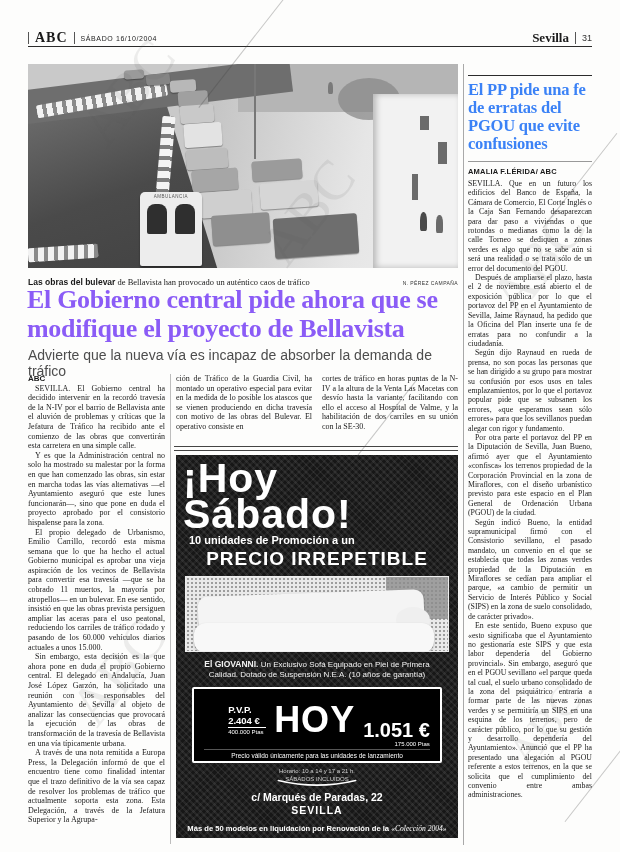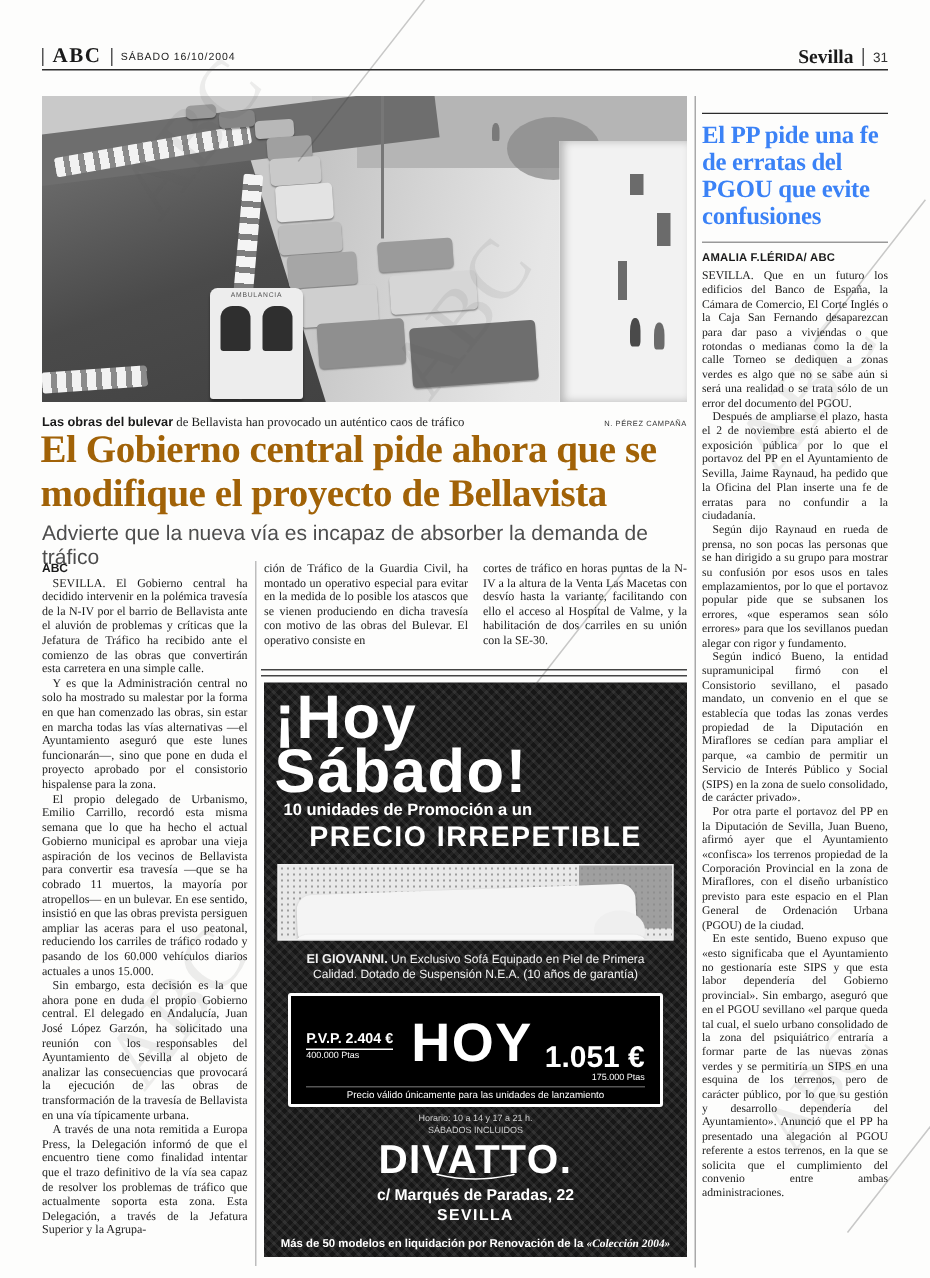--- a/index.html
+++ b/index.html
@@ -40,21 +40,21 @@
   .amb{left:112px;top:128px;width:62px;height:74px;background:#ededed;border-radius:5px 5px 2px 2px;box-shadow:0 2px 2px rgba(0,0,0,.4);}
   .amb .win{top:12px;width:20px;height:30px;background:#2f2f2f;border-radius:8px 8px 2px 2px;}
   .amb .lbl{top:2px;left:0;width:62px;text-align:center;font-size:4.5px;color:#555;font-family:"Liberation Sans",sans-serif;letter-spacing:.5px;}
 
   .cap-row{left:28px;top:271px;width:430px;display:flex;justify-content:space-between;align-items:baseline;}
   .cap-bold{font-family:"Liberation Sans",sans-serif;font-weight:bold;font-size:8.5px;}
   .cap-rest{font-size:8.5px;}
   .credit{font-family:"Liberation Sans",sans-serif;font-size:5px;letter-spacing:.4px;color:#333;}
 
   
-  .headline{left:27px;top:285px;width:436px;font-weight:bold;font-size:26px;line-height:29px;letter-spacing:-.3px;color:#a16207;}
+  .headline{left:27px;top:285px;width:436px;font-weight:bold;font-size:26px;line-height:29px;letter-spacing:-.3px;color:#8b5cf6;}
   .subhead{left:28px;top:347px;width:434px;font-family:"Liberation Sans",sans-serif;font-size:14px;color:#4d4d4d;}
   .bodycol{font-size:8px;line-height:9.6px;text-align:justify;overflow:hidden;}
   .bodycol p{margin:0;}
   .bodycol p + p{text-indent:7px;}
   .srcline{font-family:"Liberation Sans",sans-serif;font-weight:bold;font-size:8px;margin:0 0 1px 0;}
   .col1{left:28px;top:374px;width:137px;height:472px;}
   .col2{left:176px;top:374px;width:136px;height:72px;}
   .col3{left:322px;top:374px;width:136px;height:90px;}
   .colrule{left:170px;top:374px;width:1px;height:470px;background:#bdbdbd;}
   .dblrule{left:174px;top:446px;width:284px;height:3px;border-top:1px solid #444;border-bottom:1px solid #444;}
@@ -83,35 +83,35 @@
         background-color:#e9e9e9;background-image:radial-gradient(#9d9d9d 1px,transparent 1px);background-size:4px 4px;overflow:hidden;}
   .sofa .corner{position:absolute;right:-8px;top:-8px;width:70px;height:50px;background:#8c8c8c;border-radius:0 0 0 60%;opacity:.8;}
   .sofa .back{position:absolute;left:12px;top:16px;width:226px;height:34px;background:#f4f4f4;border-radius:10px;transform:rotate(-2deg);box-shadow:0 1px 2px rgba(0,0,0,.25);}
   .sofa .seat{position:absolute;left:8px;top:46px;width:240px;height:30px;background:#f8f8f8;border-radius:12px;box-shadow:0 1px 2px rgba(0,0,0,.3);}
   .sofa .base{position:absolute;left:22px;top:84px;width:218px;height:3px;background:#1d1d1d;transform:rotate(-1.5deg);}
   .sofa .arm{position:absolute;right:18px;top:30px;width:34px;height:26px;background:#efefef;border-radius:50%;}
   .ad-product{font-family:"Liberation Sans",sans-serif;font-size:8px;line-height:10px;text-align:center;margin-top:7px;width:95%;color:#f2f2f2;}
   .ad-product b{font-size:8.5px;}
   .pricebox{width:250px;margin-top:7px;border:2px solid #fff;background:#000;border-radius:2px;
             display:grid;grid-template-columns:62px auto auto;align-items:center;justify-content:center;column-gap:8px;padding:3px 4px 2px 4px;box-sizing:border-box;}
-  .pvp{font-family:"Liberation Sans",sans-serif;text-align:left;}
+  .pvp{font-family:"Liberation Sans",sans-serif;text-align:left;margin-left:24px;}
   .pvp .old{font-weight:bold;font-size:9.5px;border-bottom:1px solid #fff;display:inline-block;padding-bottom:1px;}
   .pvp .oldp{font-size:6px;margin-top:1px;}
   .hoy{font-family:"Liberation Sans",sans-serif;font-weight:bold;font-size:36px;line-height:34px;letter-spacing:1px;}
   .newp{font-family:"Liberation Sans",sans-serif;text-align:right;margin-top:28px;}
   .newp .eur{font-weight:bold;font-size:20px;line-height:20px;}
   .newp .ptas{font-size:6px;margin-top:1px;}
   .validity{grid-column:1 / 4;text-align:center;font-family:"Liberation Sans",sans-serif;font-size:6.5px;margin-top:2px;border-top:1px solid #555;padding-top:2px;}
   .sched{font-family:"Liberation Sans",sans-serif;font-size:6px;line-height:7.5px;color:#cfcfcf;text-align:center;margin-top:5px;}
   .divatto{font-family:"Liberation Sans",sans-serif;font-weight:bold;font-size:27px;letter-spacing:1px;line-height:26px;margin-top:2px;}
   .swoosh{margin-top:-4px;}
   .ad-addr{font-family:"Liberation Sans",sans-serif;font-weight:bold;font-size:10.5px;margin-top:3px;}
   .ad-city{font-family:"Liberation Sans",sans-serif;font-weight:bold;font-size:10.5px;letter-spacing:1px;margin-top:1px;}
   .ad-footer{font-family:"Liberation Sans",sans-serif;font-weight:bold;font-size:7.6px;margin-top:8px;white-space:nowrap;}
-  .ad-footer i{font-family:"Liberation Serif",serif;font-weight:bold;}
+  .ad-footer i{font-family:"Liberation Serif",serif;font-weight:normal;}
 
   
   .ghost{position:absolute;font-family:"Liberation Serif",serif;font-size:56px;color:rgba(90,90,90,.10);transform:rotate(-52deg);pointer-events:none;}
   .scratch{position:absolute;height:1px;background:rgba(60,60,60,.28);transform:rotate(-52deg);pointer-events:none;}
 </style>
 </head>
 <body>
 
 <div class="abs mast-left">
   <span class="mast-bar"></span>
@@ -166,21 +166,21 @@
 <div class="abs cap-row">
   <span><span class="cap-bold">Las obras del bulevar</span><span class="cap-rest"> de Bellavista han provocado un auténtico caos de tráfico</span></span>
   <span class="credit">N. PÉREZ CAMPAÑA</span>
 </div>
 
 <h1 class="abs headline serif" style="margin:0;">El Gobierno central pide ahora que se modifique el proyecto de Bellavista</h1>
 <div class="abs subhead">Advierte que la nueva vía es incapaz de absorber la demanda de tráfico</div>
 
 <div class="abs bodycol col1">
   <p class="srcline">ABC</p>
-  <p>SEVILLA. El Gobierno central ha decidido intervenir en la polémica travesía de la N-IV por el barrio de Bellavista ante el aluvión de problemas y críticas que la Jefatura de Tráfico ha recibido ante el comienzo de las obras que convertirán esta carretera en una simple calle.</p>
+  <p>SEVILLA. El Gobierno central ha decidido intervenir en la recordó travesía de la N-IV por el barrio de Bellavista ante el aluvión de problemas y críticas que la Jefatura de Tráfico ha recibido ante el comienzo de las obras que convertirán esta carretera en una simple calle.</p>
   <p>Y es que la Administración central no solo ha mostrado su malestar por la forma en que han comenzado las obras, sin estar en marcha todas las vías alternativas —el Ayuntamiento aseguró que este lunes funcionarán—, sino que pone en duda el proyecto aprobado por el consistorio hispalense para la zona.</p>
   <p>El propio delegado de Urbanismo, Emilio Carrillo, recordó esta misma semana que lo que ha hecho el actual Gobierno municipal es aprobar una vieja aspiración de los vecinos de Bellavista para convertir esa travesía —que se ha cobrado 11 muertos, la mayoría por atropellos— en un bulevar. En ese sentido, insistió en que las obras prevista persiguen ampliar las aceras para el uso peatonal, reduciendo los carriles de tráfico rodado y pasando de los 60.000 vehículos diarios actuales a unos 15.000.</p>
   <p>Sin embargo, esta decisión es la que ahora pone en duda el propio Gobierno central. El delegado en Andalucía, Juan José López Garzón, ha solicitado una reunión con los responsables del Ayuntamiento de Sevilla al objeto de analizar las consecuencias que provocará la ejecución de las obras de transformación de la travesía de Bellavista en una vía típicamente urbana.</p>
   <p>A través de una nota remitida a Europa Press, la Delegación informó de que el encuentro tiene como finalidad intentar que el trazo definitivo de la vía sea capaz de resolver los problemas de tráfico que actualmente soporta esta zona. Esta Delegación, a través de la Jefatura Superior y la Agrupa-</p>
 </div>
 <div class="abs bodycol col2">
   <p>ción de Tráfico de la Guardia Civil, ha montado un operativo especial para evitar en la medida de lo posible los atascos que se vienen produciendo en dicha travesía con motivo de las obras del Bulevar. El operativo consiste en</p>
 </div>
 <div class="abs bodycol col3">
   <p>cortes de tráfico en horas puntas de la N-IV a la altura de la Venta Las Macetas con desvío hasta la variante, facilitando con ello el acceso al Hospital de Valme, y la habilitación de dos carriles en su unión con la SE-30.</p>
@@ -191,22 +191,22 @@
 <div class="abs divider"></div>
 <div class="abs sidebar">
   <div class="sb-toprule"></div>
   <h2 class="sb-headline serif">El PP pide una fe de erratas del PGOU que evite confusiones</h2>
   <div class="sb-rule"></div>
   <p class="sb-byline">AMALIA F.LÉRIDA/ ABC</p>
   <div class="sb-body">
     <p>SEVILLA. Que en un futuro los edificios del Banco de España, la Cámara de Comercio, El Corte Inglés o la Caja San Fernando desaparezcan para dar paso a viviendas o que rotondas o medianas como la de la calle Torneo se dediquen a zonas verdes es algo que no se sabe aún si será una realidad o se trata sólo de un error del documento del PGOU.</p>
     <p>Después de ampliarse el plazo, hasta el 2 de noviembre está abierto el de exposición pública por lo que el portavoz del PP en el Ayuntamiento de Sevilla, Jaime Raynaud, ha pedido que la Oficina del Plan inserte una fe de erratas para no confundir a la ciudadanía.</p>
     <p>Según dijo Raynaud en rueda de prensa, no son pocas las personas que se han dirigido a su grupo para mostrar su confusión por esos usos en tales emplazamientos, por lo que el portavoz popular pide que se subsanen los errores, «que esperamos sean sólo errores» para que los sevillanos puedan alegar con rigor y fundamento.</p>
+    <p>Por otra parte el portavoz del PP en la Diputación de Sevilla, Juan Bueno, afirmó ayer que el Ayuntamiento «confisca» los terrenos propiedad de la Corporación Provincial en la zona de Miraflores, con el diseño urbanístico previsto para este espacio en el Plan General de Ordenación Urbana (PGOU) de la ciudad.</p>
     <p>Según indicó Bueno, la entidad supramunicipal firmó con el Consistorio sevillano, el pasado mandato, un convenio en el que se establecía que todas las zonas verdes propiedad de la Diputación en Miraflores se cedían para ampliar el parque, «a cambio de permitir un Servicio de Interés Público y Social (SIPS) en la zona de suelo consolidado, de carácter privado».</p>
-    <p>Por otra parte el portavoz del PP en la Diputación de Sevilla, Juan Bueno, afirmó ayer que el Ayuntamiento «confisca» los terrenos propiedad de la Corporación Provincial en la zona de Miraflores, con el diseño urbanístico previsto para este espacio en el Plan General de Ordenación Urbana (PGOU) de la ciudad.</p>
     <p>En este sentido, Bueno expuso que «esto significaba que el Ayuntamiento no gestionaría este SIPS y que esta labor dependería del Gobierno provincial». Sin embargo, aseguró que en el PGOU sevillano «el parque queda tal cual, el suelo urbano consolidado de la zona del psiquiátrico entraría a formar parte de las nuevas zonas verdes y se permitiría un SIPS en una esquina de los terrenos, pero de carácter público, por lo que su gestión y desarrollo dependería del Ayuntamiento». Anunció que el PP ha presentado una alegación al PGOU referente a estos terrenos, en la que se solicita que el cumplimiento del convenio entre ambas administraciones.</p>
   </div>
 </div>
 
 <div class="abs ad">
   <div class="ad-title">¡Hoy Sábado!</div>
   <div class="ad-promo">10 unidades de Promoción a un</div>
   <div class="ad-claim">PRECIO IRREPETIBLE</div>
   <div class="sofa">
     <div class="corner"></div>
@@ -225,21 +225,20 @@
     <div class="newp">
       <div class="eur">1.051 €</div>
       <div class="ptas">175.000 Ptas</div>
     </div>
     <div class="validity">Precio válido únicamente para las unidades de lanzamiento</div>
   </div>
   <div class="sched">
     <div>Horario: 10 a 14 y 17 a 21 h.</div>
     <div>SÁBADOS INCLUIDOS</div>
   </div>
-  <div class="divatto">DIVATTO.</div>
   <svg class="swoosh" width="120" height="12" viewBox="0 0 120 12">
     <path d="M6 2 Q60 15 114 2" stroke="#ffffff" stroke-width="2.2" fill="none" stroke-linecap="round"></path>
   </svg>
   <div class="ad-addr">c/ Marqués de Paradas, 22</div>
   <div class="ad-city">SEVILLA</div>
   <div class="ad-footer"><span>Más de 50 modelos en liquidación por Renovación de la </span><i>«Colección 2004»</i></div>
 </div>
 
 <div class="ghost" style="left:70px;top:60px;">ABC</div>
 <div class="ghost" style="left:250px;top:180px;">ABC</div>

